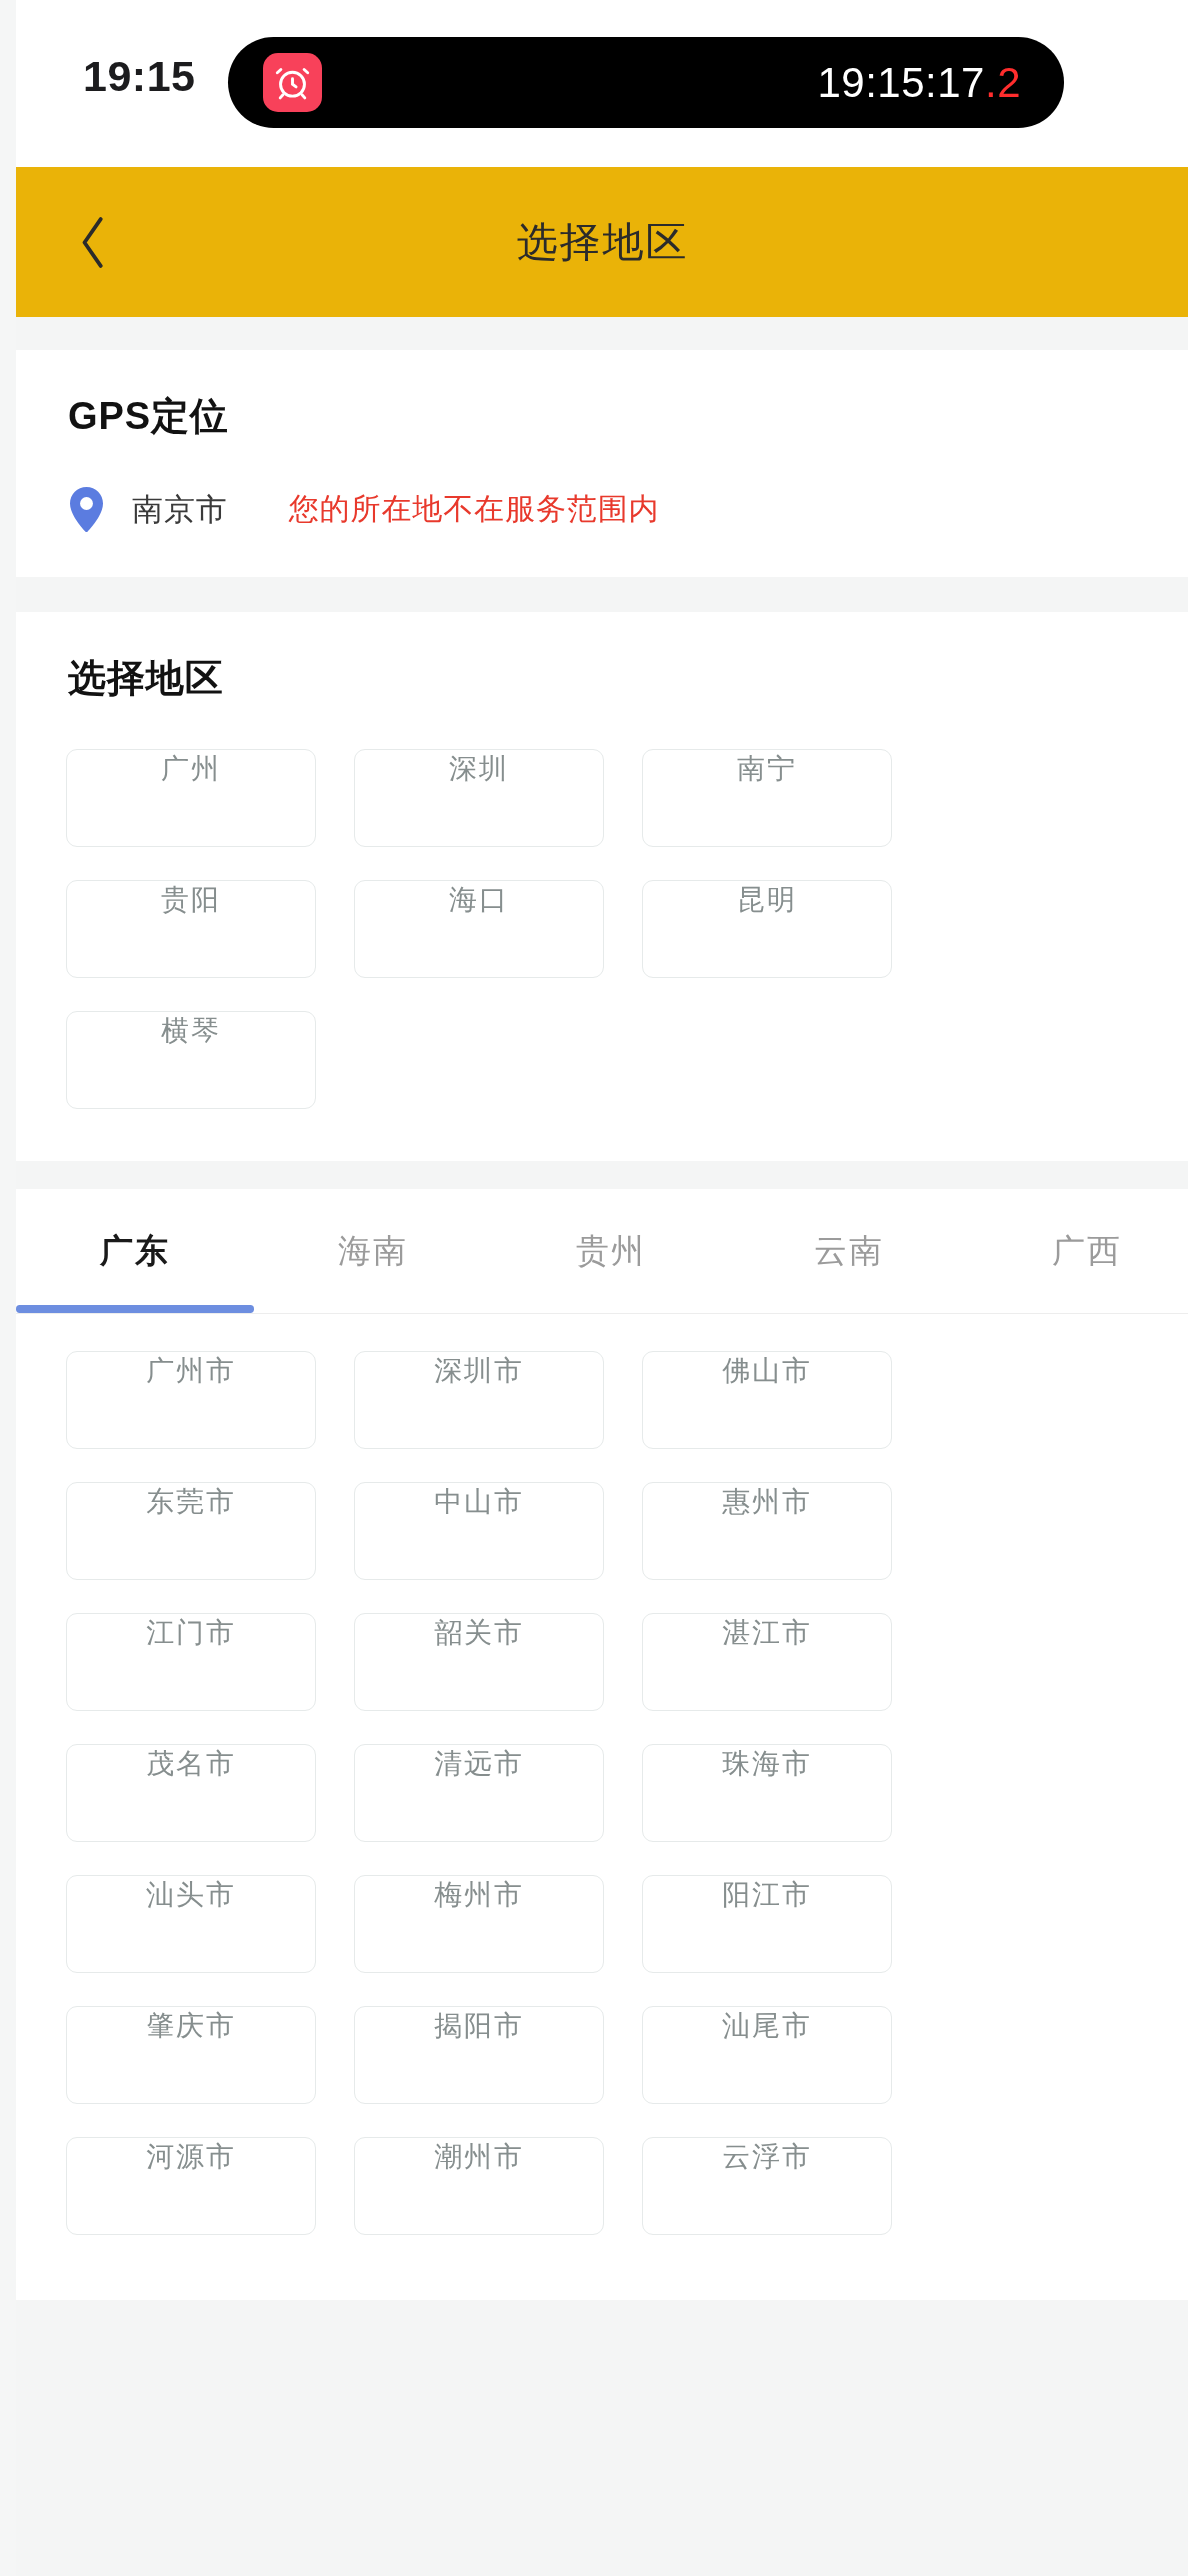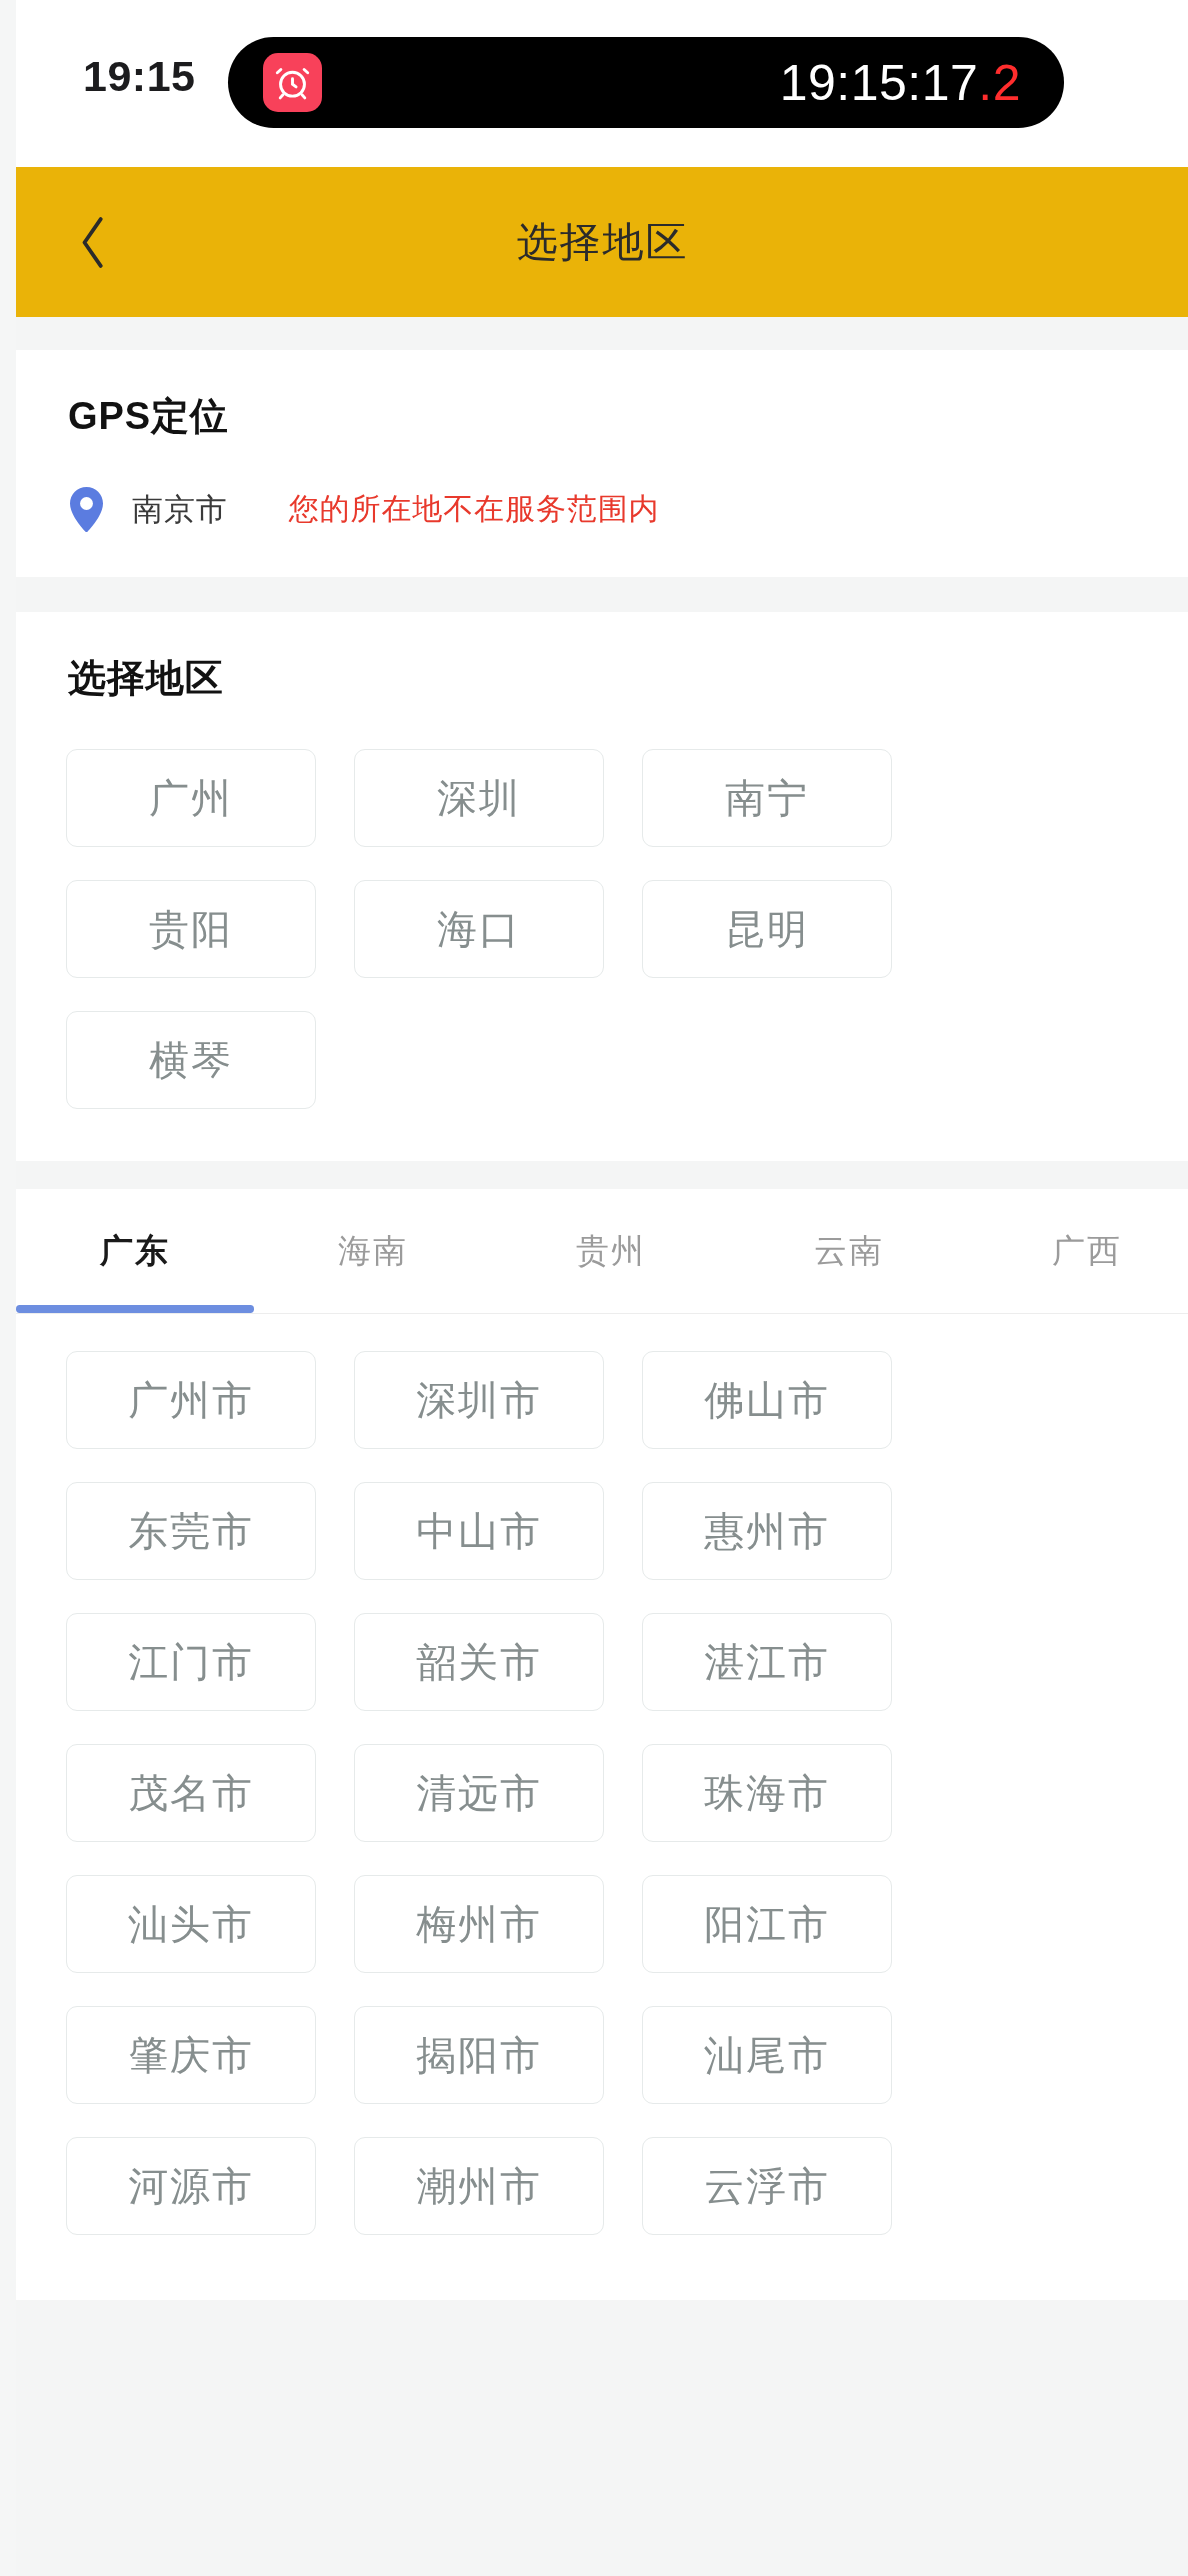--- a/index.html
+++ b/index.html
@@ -27,21 +27,21 @@
     display:flex; align-items:center;
   }
   .island-icon {
     position:absolute; left:35px; top:16px;
     width:59px; height:59px; border-radius:15px;
     background:#f8415a;
     display:flex; align-items:center; justify-content:center;
   }
   .island-timer {
     position:absolute; right:43px; top:50%; transform:translateY(-50%);
-    font-size:50px; font-weight:500; color:#ffffff; letter-spacing:0.5px;
+    font-size:42px; font-weight:500; color:#ffffff; letter-spacing:0.5px;
     white-space:nowrap;
     margin-left:8px;
   }
   .island-timer .frac { color:#ff2d2d; }
 
   
   .navbar {
     position:relative; height:150px; background:#eab308;
     display:flex; align-items:center; justify-content:center;
   }
@@ -80,22 +80,22 @@
   .common-card .section-title { margin-left:52px; }
 
   .chip-grid {
     margin-top:45px; padding:0 48px 0 50px;
     display:flex; flex-wrap:wrap; gap:33px 38px;
   }
   .chip {
     width:250px; height:98px;
     border:1.9px solid #e6eaea; border-radius:11px;
     background:#ffffff;
-    display:flex; align-items:center; justify-content:center;
-    font-size:40px; color:#868e8e; letter-spacing:1.9px;
+    display:flex; align-items:flex-start; justify-content:center;
+    font-size:28px; color:#868e8e; letter-spacing:1.9px;
     cursor:pointer;
   }
 
   
   .province-card { padding:0 0 65px 0; }
   .tabs {
     position:relative; display:flex; height:125px;
     border-bottom:1.9px solid #ededed;
   }
   .tab {

